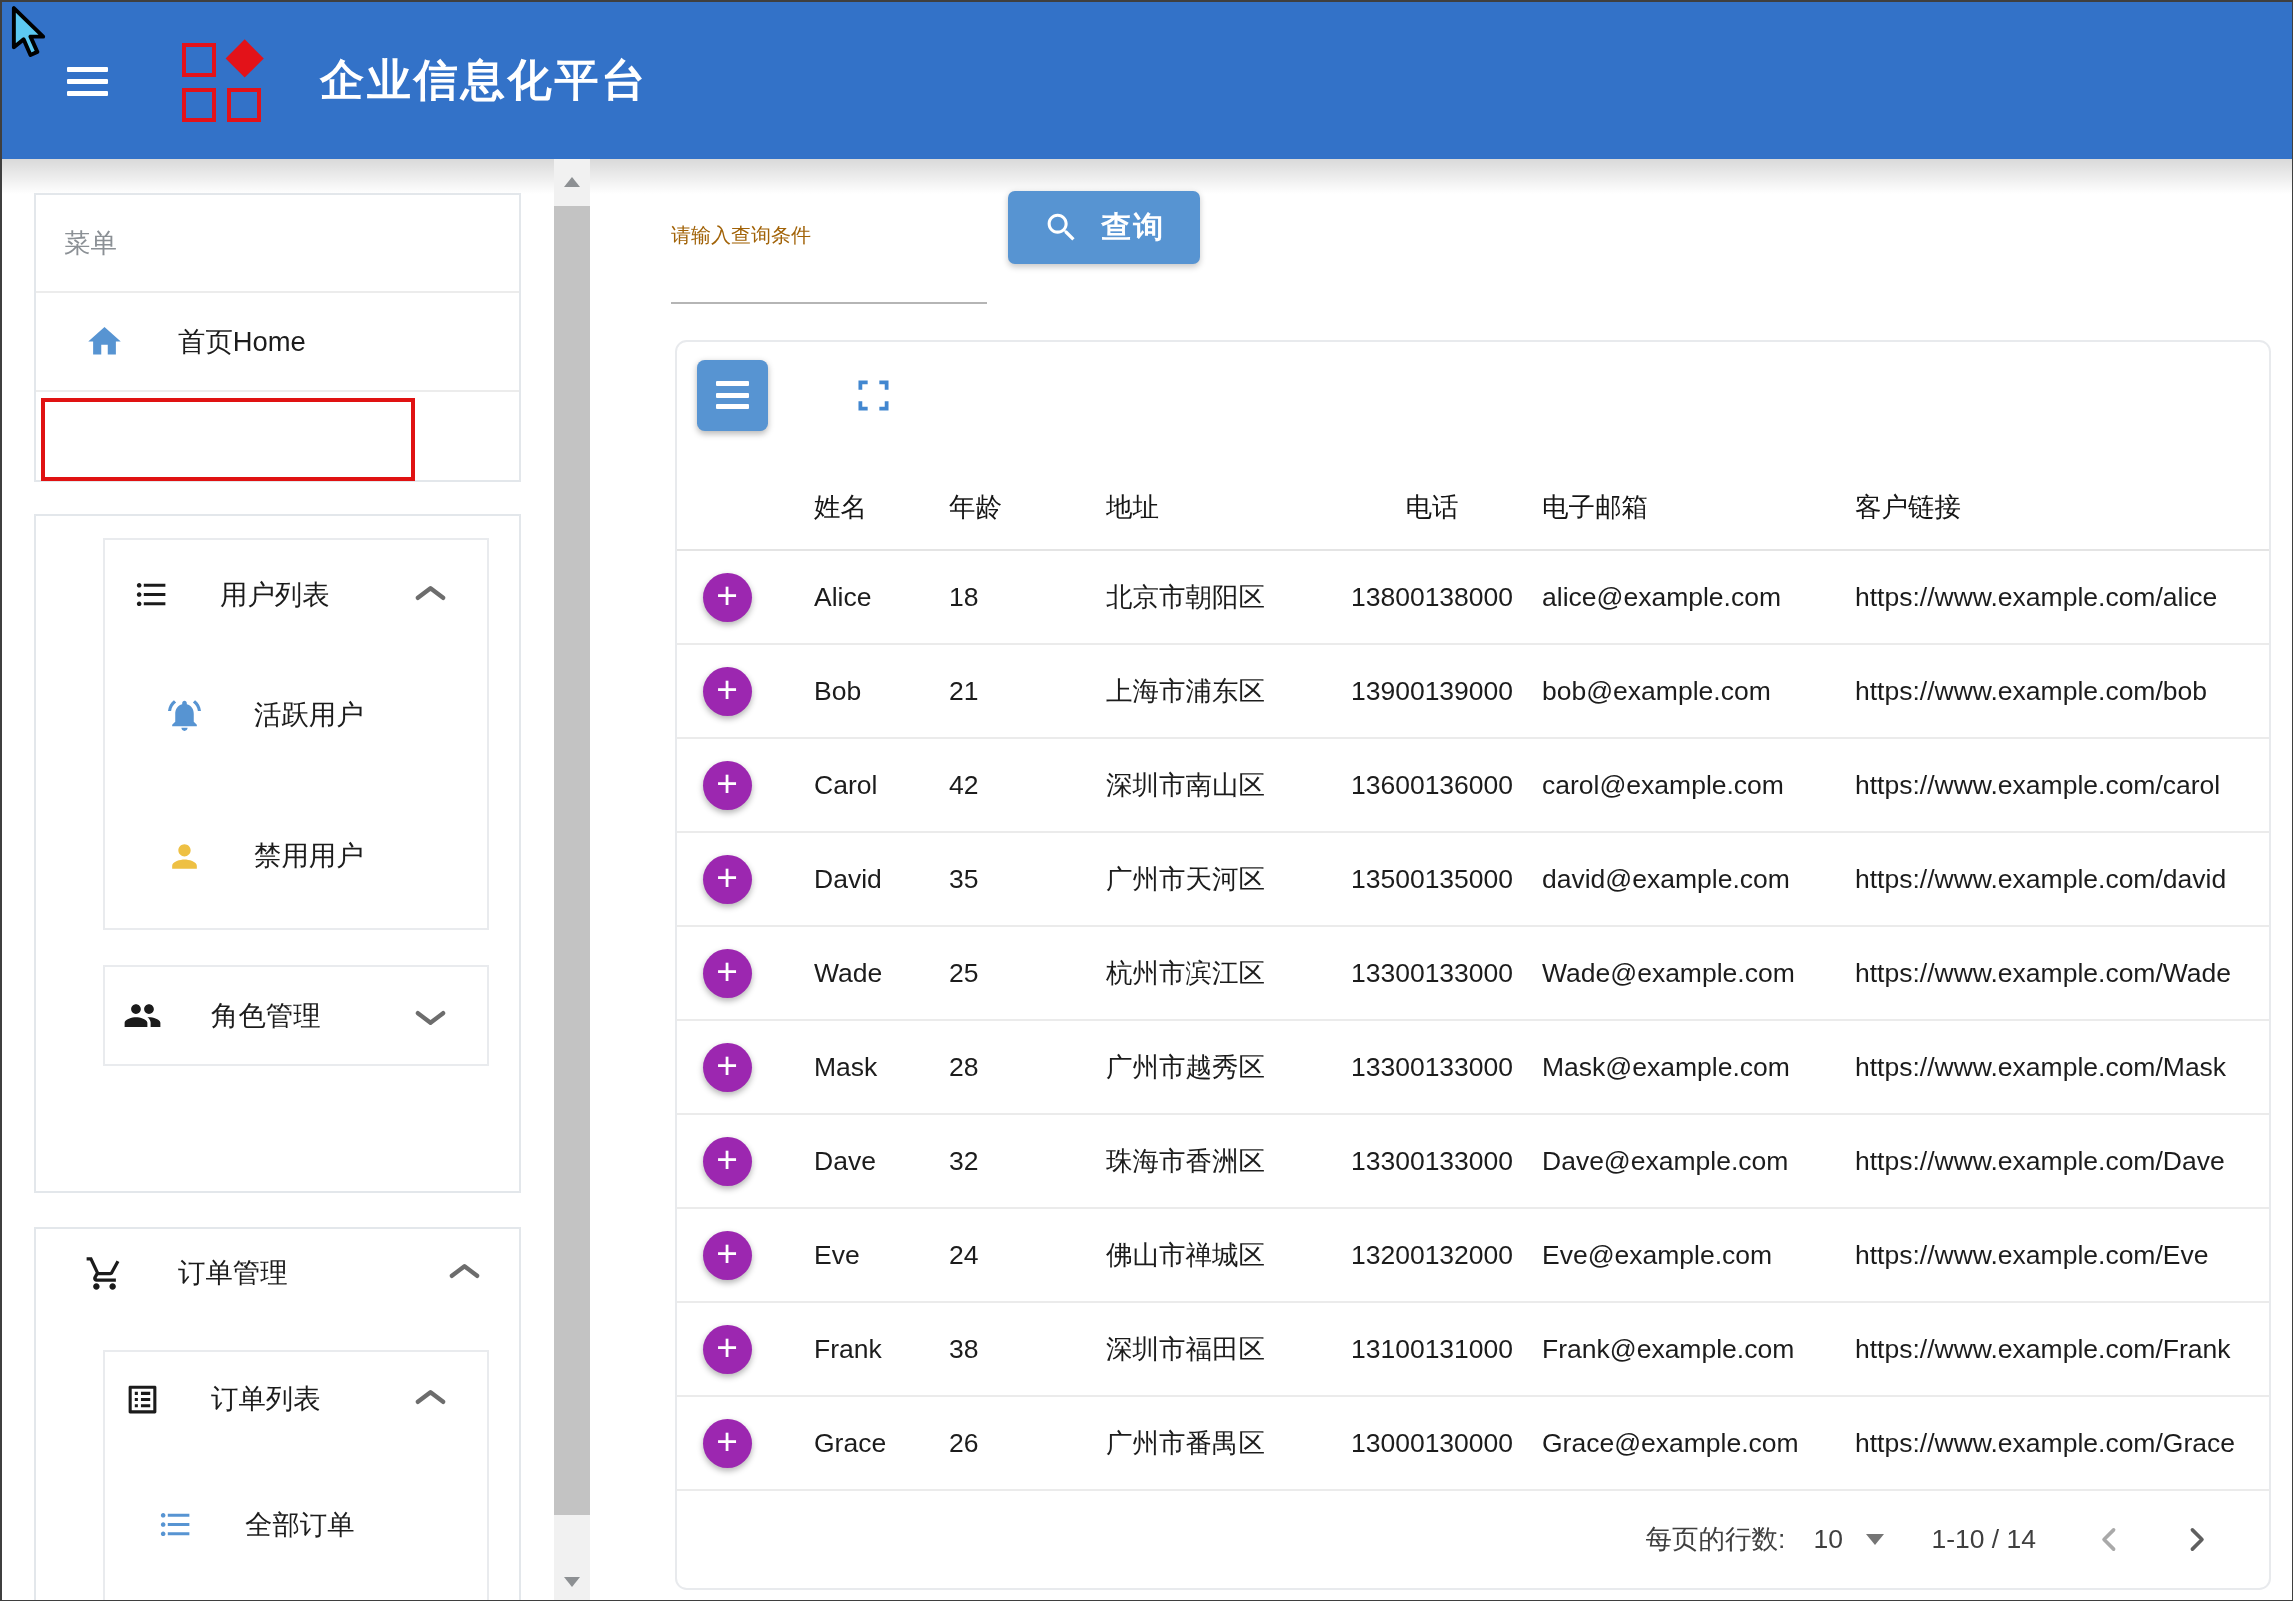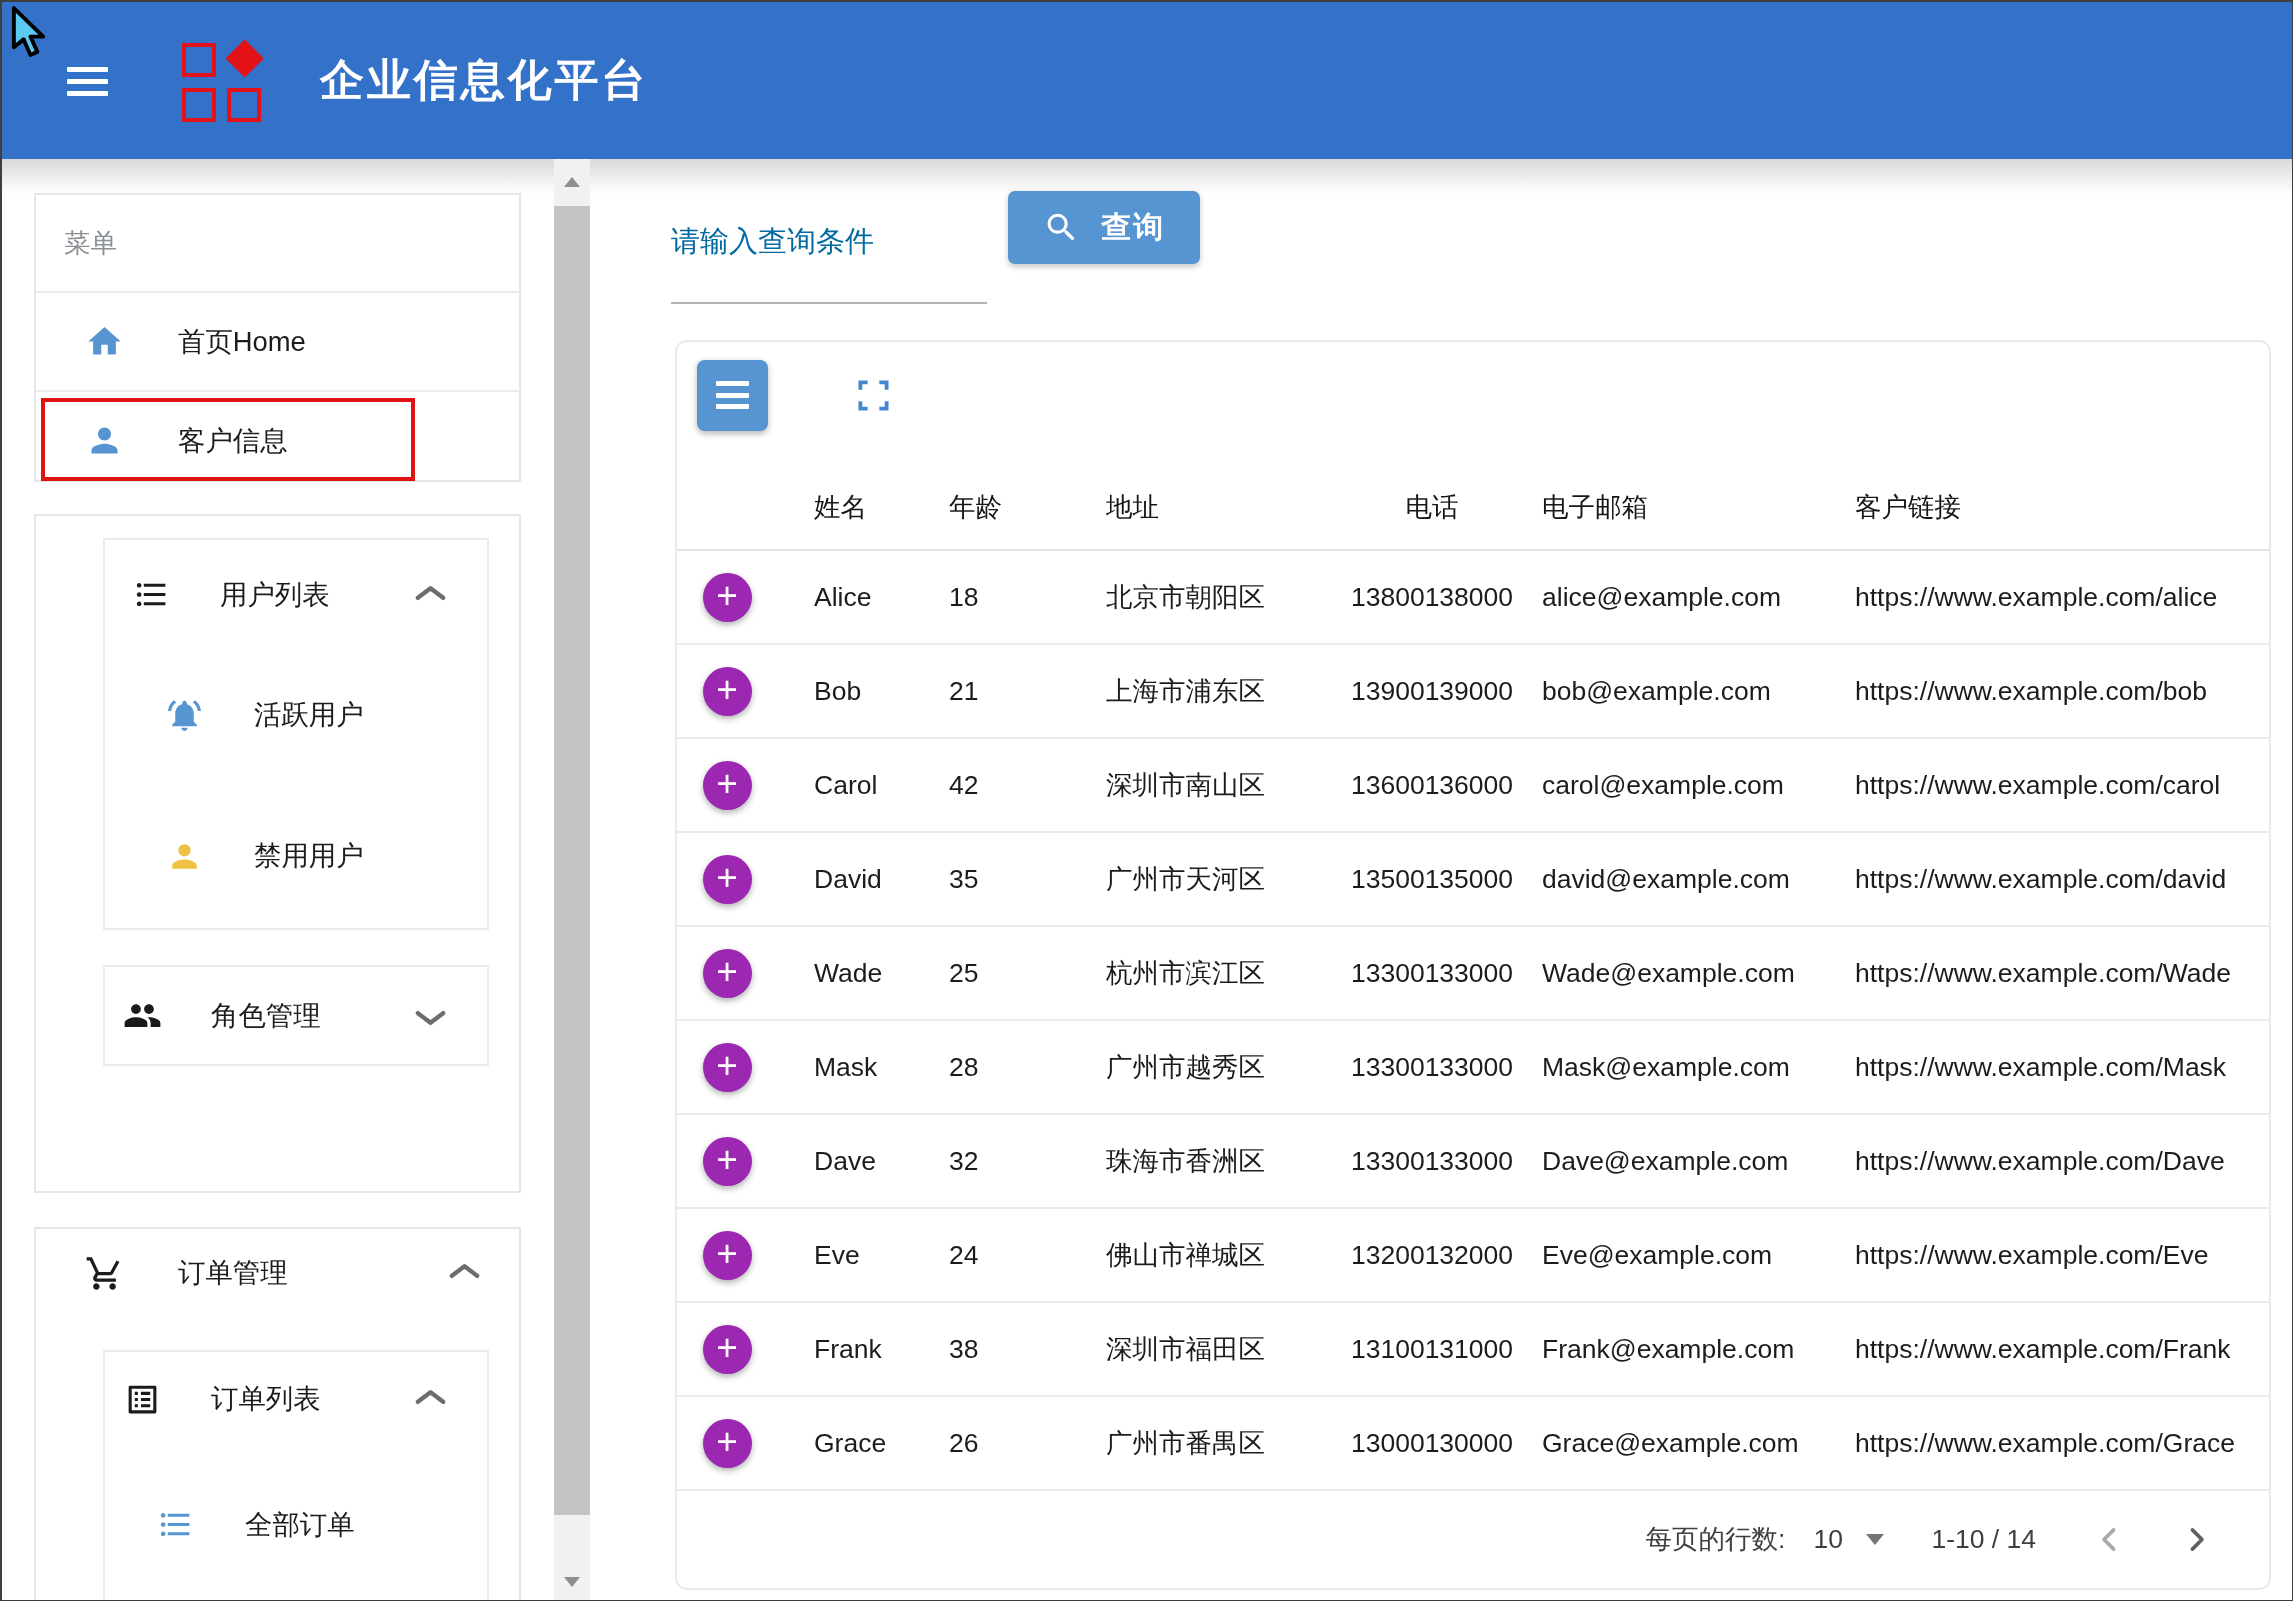--- a/index.html
+++ b/index.html
@@ -51,21 +51,21 @@
   
   .vscroll{position:absolute;left:552px;top:157px;width:36px;height:1445px;background:#f1f1f1;}
   .vscroll .btn{position:absolute;left:0;width:36px;height:45px;display:flex;align-items:center;justify-content:center;background:#f1f1f1;border:none;padding:0;cursor:pointer;}
   .vscroll .btn.up{top:0;}
   .vscroll .btn.down{bottom:0;}
   .tri-up{width:0;height:0;border-left:8.8px solid transparent;border-right:8.8px solid transparent;border-bottom:10.8px solid #8d9093;}
   .tri-down{width:0;height:0;border-left:8.8px solid transparent;border-right:8.8px solid transparent;border-top:10.8px solid #8d9093;}
   .vscroll .thumb{position:absolute;left:0;top:47px;width:36px;height:1309px;background:#c3c3c3;}
   
   .search-field{position:absolute;left:669px;top:206px;width:316px;height:96px;background:none;}
-  .search-placeholder{position:absolute;left:0;top:13.7px;font-size:29px;color:#0369a1;font-family:Liberation Serif, serif;}
+  .search-placeholder{position:absolute;left:0;top:13.7px;font-size:20px;color:#a16207;font-family:Liberation Serif, serif;}
   .search-underline{position:absolute;left:0;bottom:0;width:316px;height:2px;background:#b5b5b5;}
   .search-btn{position:absolute;left:1006px;top:189px;width:192px;height:73px;background:#5794d2;border:none;border-radius:6.9px;box-shadow:0 2.9px 5.9px rgba(0,0,0,0.22);display:flex;align-items:center;justify-content:center;gap:21.6px;cursor:pointer;}
   .search-btn .btn-label{color:#fff;font-size:30px;font-weight:600;letter-spacing:2px;}
   
   .table-card{position:absolute;left:673px;top:338px;width:1596px;height:1250px;background:#fff;border:2px solid #e8eaed;border-radius:11.8px;box-sizing:border-box;overflow:hidden;}
   .toolbar{position:relative;height:123px;}
   .grid-btn{position:absolute;left:19.6px;top:17.6px;width:71px;height:71px;background:#5794d2;border:none;border-radius:7.8px;box-shadow:0 2.9px 6.9px rgba(0,0,0,0.28);display:flex;flex-direction:column;align-items:center;justify-content:center;gap:6.9px;cursor:pointer;}
   .grid-btn span{display:block;width:33px;height:4.9px;background:#fff;border-radius:1px;}
   .fs-btn{position:absolute;left:179px;top:36px;width:35px;height:35px;background:none;border:none;padding:0;cursor:pointer;}
   .thead{display:flex;align-items:center;height:86px;border-bottom:2px solid #e4e4e4;box-sizing:border-box;font-size:26.5px;font-weight:500;color:#161616;}
@@ -122,28 +122,20 @@
         <span class="lbl">菜单</span>
       </div>
       <div class="srow row-l1 row-home">
         <span class="ico">
           <svg width="39" height="39" viewBox="0 0 24 24" fill="#5794d2">
               <path d="M10 20v-6h4v6h5v-8h3L12 3 2 12h3v8z"></path>
             </svg>
         </span>
         <span class="lbl">首页Home</span>
       </div>
-      <div class="srow row-l1">
-        <span class="ico">
-          <svg width="39" height="39" viewBox="0 0 24 24" fill="#5794d2">
-              <path d="M12 12c2.21 0 4-1.79 4-4s-1.79-4-4-4-4 1.79-4 4 1.79 4 4 4zm0 2c-2.67 0-8 1.34-8 4v2h16v-2c0-2.66-5.33-4-8-4z"></path>
-            </svg>
-        </span>
-        <span class="lbl">客户信息</span>
-      </div>
     </div>
 
     <div class="side-card card-b">
 
       <div class="inner-card inner-b1">
         <div class="srow row-l2" style="height:110px;">
           <span class="ico">
             <svg width="37" height="37" viewBox="0 0 24 24" fill="#1b1b1b">
                 <path d="M4 10.5c-.83 0-1.5.67-1.5 1.5s.67 1.5 1.5 1.5 1.5-.67 1.5-1.5-.67-1.5-1.5-1.5zm0-6c-.83 0-1.5.67-1.5 1.5S3.17 7.5 4 7.5 5.5 6.83 5.5 6 4.83 4.5 4 4.5zm0 12c-.83 0-1.5.68-1.5 1.5s.68 1.5 1.5 1.5 1.5-.68 1.5-1.5-.67-1.5-1.5-1.5zM7 19h14v-2H7v2zm0-6h14v-2H7v2zm0-8v2h14V5H7z"></path>
               </svg>

